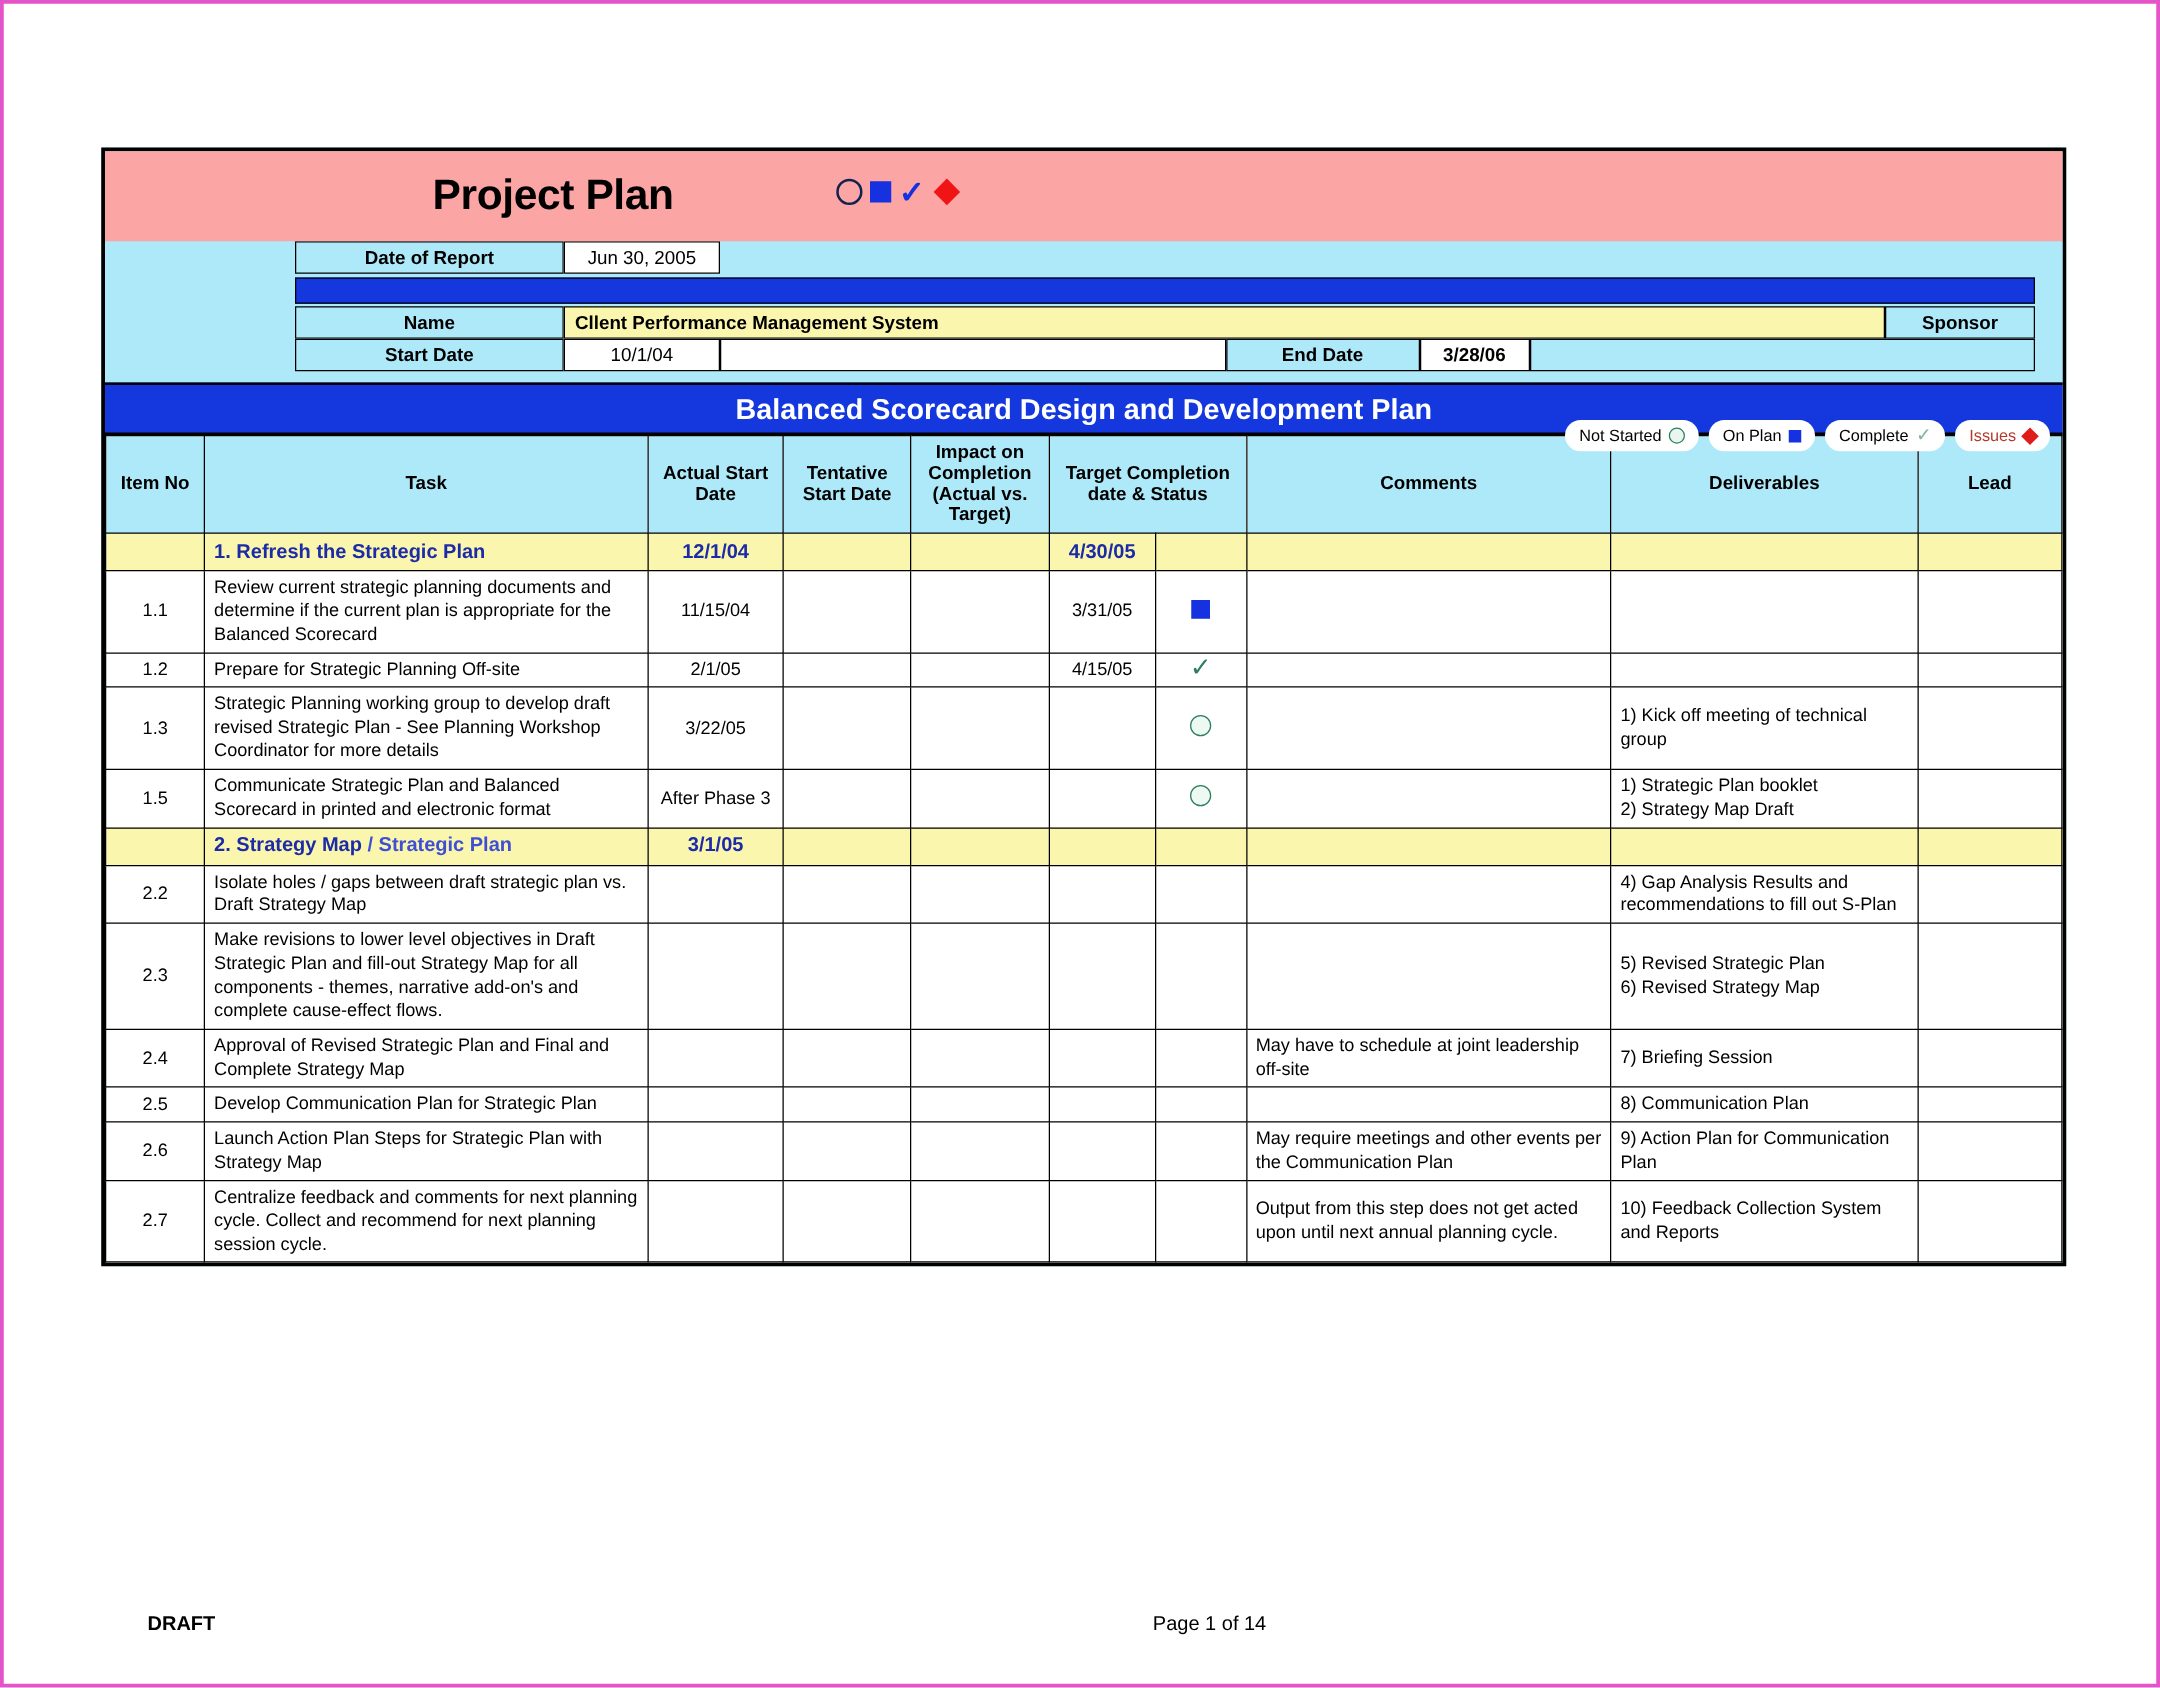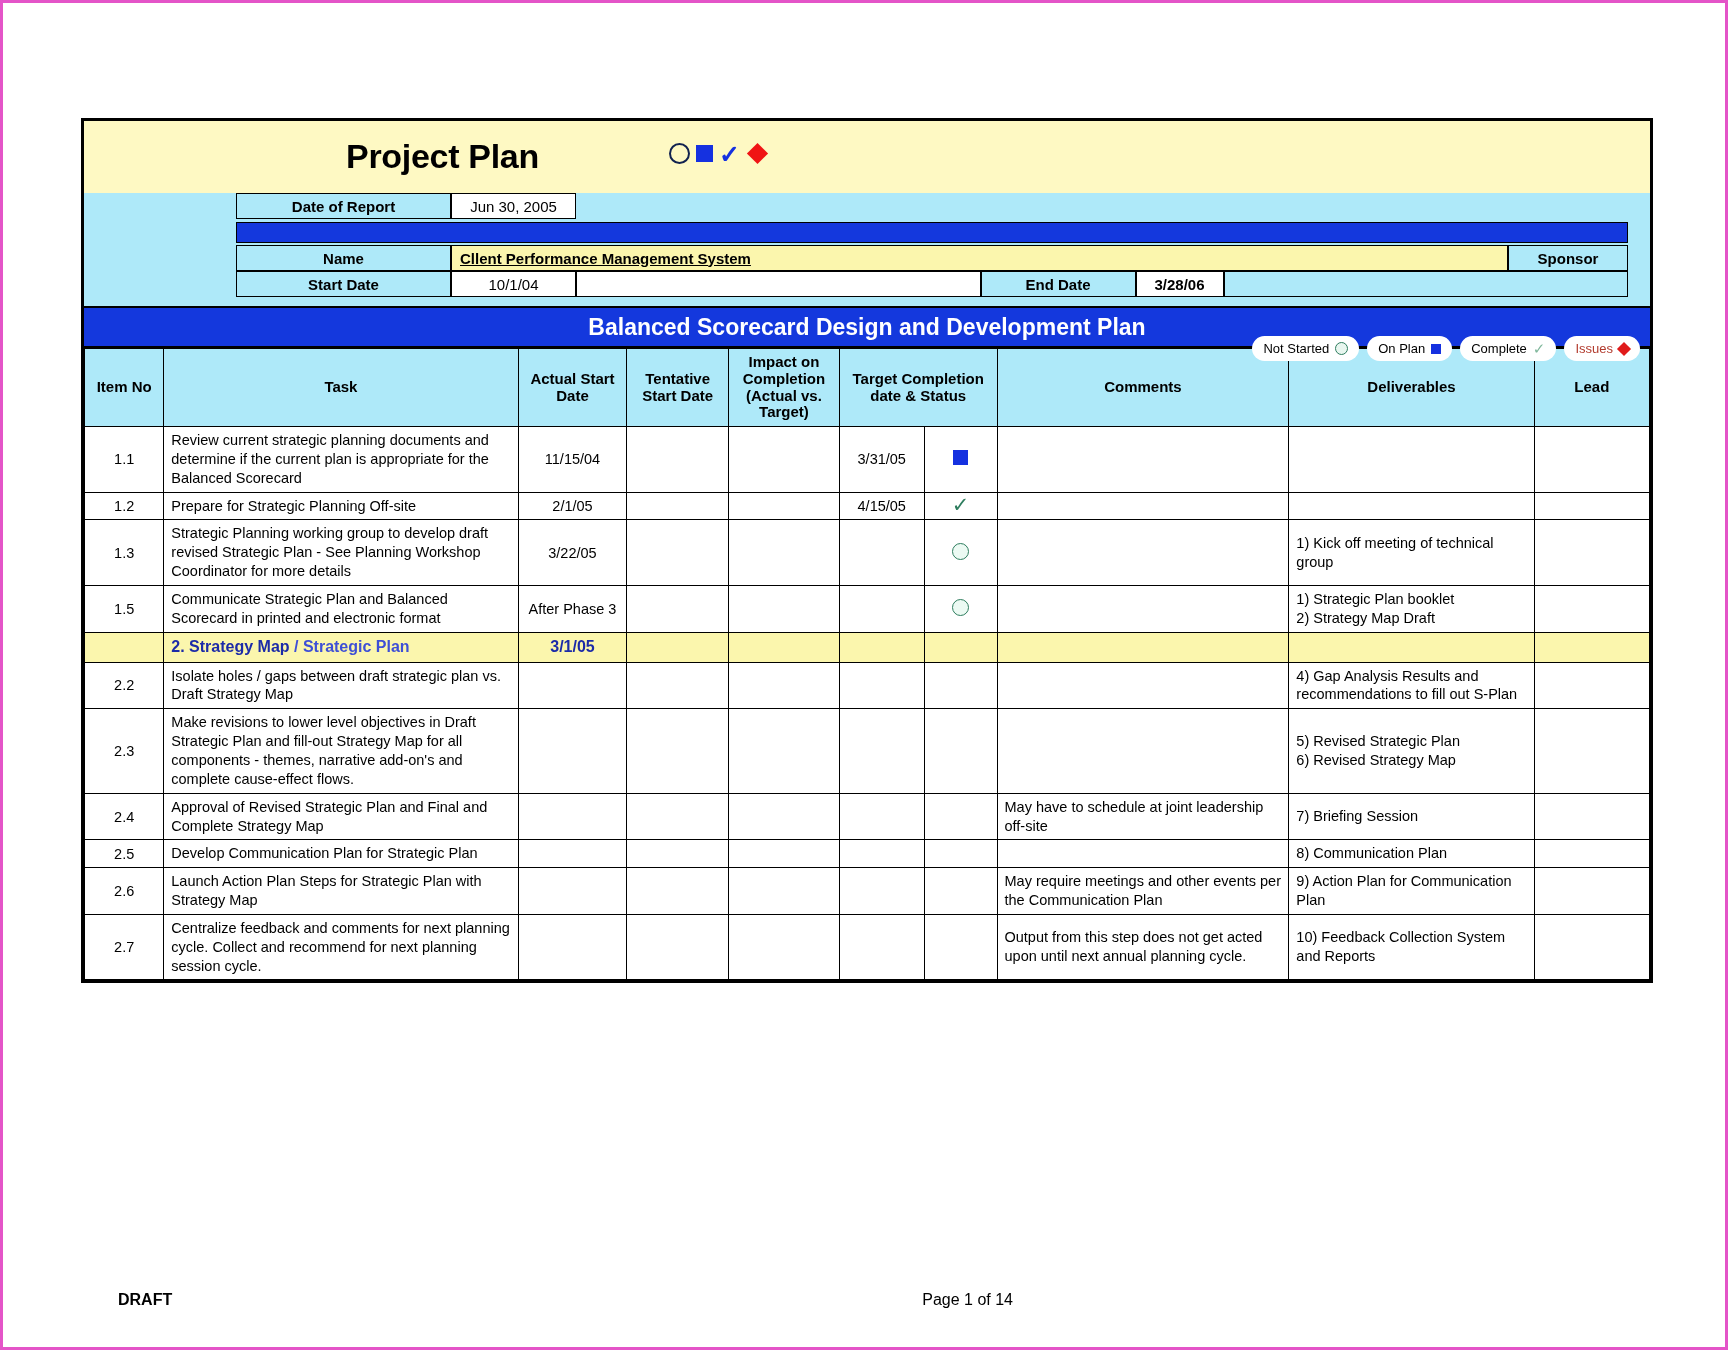--- a/index.html
+++ b/index.html
@@ -32,21 +32,21 @@
     width: 1572px;
     box-sizing: border-box;
     border: 3px solid #000000;
     background: #aee9f9;
   }
 
   
   .title-band {
     height: 72px;
     position: relative;
-    background: #fef9c3;
+    background: #fca5a5;
   }
   .title-text {
     position: absolute;
     left: 262px;
     top: 16px;
     font-size: 34px;
     font-weight: bold;
     color: #000000;
     letter-spacing: -0.3px;
   }
@@ -127,21 +127,20 @@
     background: #1438dd;
     border: 1px solid #000;
     box-sizing: border-box;
     margin: 3px 0 2px 0;
   }
   .mval-name {
     flex: 1 1 auto;
     background: #fbf6ad;
     font-weight: bold;
     justify-content: flex-start;
-    text-decoration: underline;
   }
   .mlabel-sponsor {
     width: 120px;
     flex: 0 0 120px;
     background: #aee9f9;
     font-weight: bold;
     justify-content: center;
   }
   .mval-sponsor {
     flex: 1 1 auto;
@@ -417,20 +416,32 @@
           <th>Actual Start Date</th>
           <th>Tentative Start Date</th>
           <th>Impact on Completion (Actual vs. Target)</th>
           <th colspan="2">Target Completion date &amp; Status</th>
           <th>Comments</th>
           <th>Deliverables</th>
           <th>Lead</th>
         </tr>
       </thead>
       <tbody>
+          <tr class="section">
+            <td></td>
+            <td class="sec-title">1. Refresh the Strategic Plan</td>
+            <td class="sec-date">12/1/04</td>
+            <td></td>
+            <td></td>
+            <td class="sec-date">4/30/05</td>
+            <td></td>
+            <td></td>
+            <td></td>
+            <td></td>
+          </tr>
           <tr>
             <td class="item">1.1</td>
             <td class="task">Review current strategic planning documents and determine if the current plan is appropriate for the Balanced Scorecard</td>
             <td class="ctr">11/15/04</td>
             <td class="ctr"></td>
             <td class="ctr"></td>
             <td class="ctr">3/31/05</td>
             <td class="ctr"><span class="mark-square"></span></td>
             <td class="cmt"></td>
             <td class="dlv"></td>

